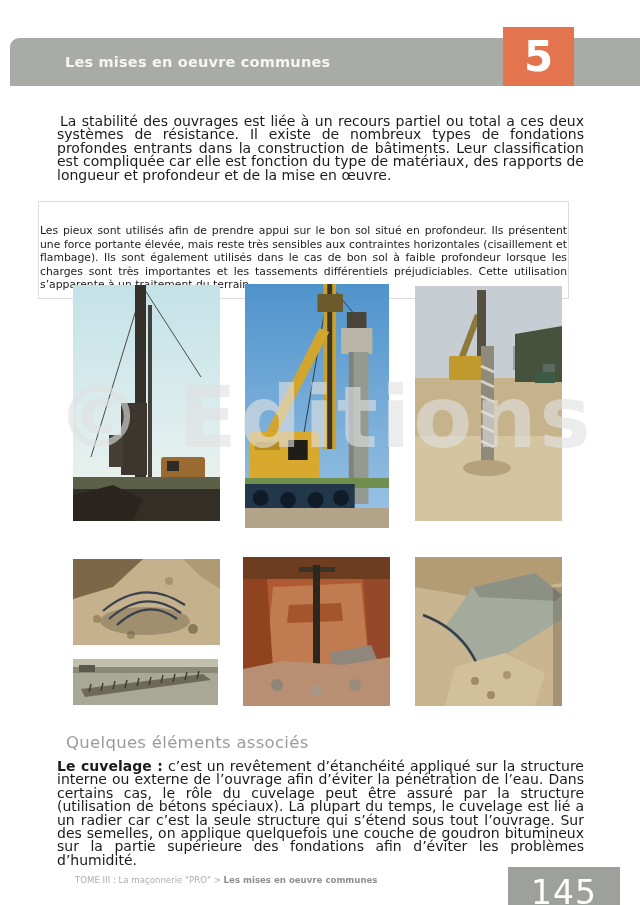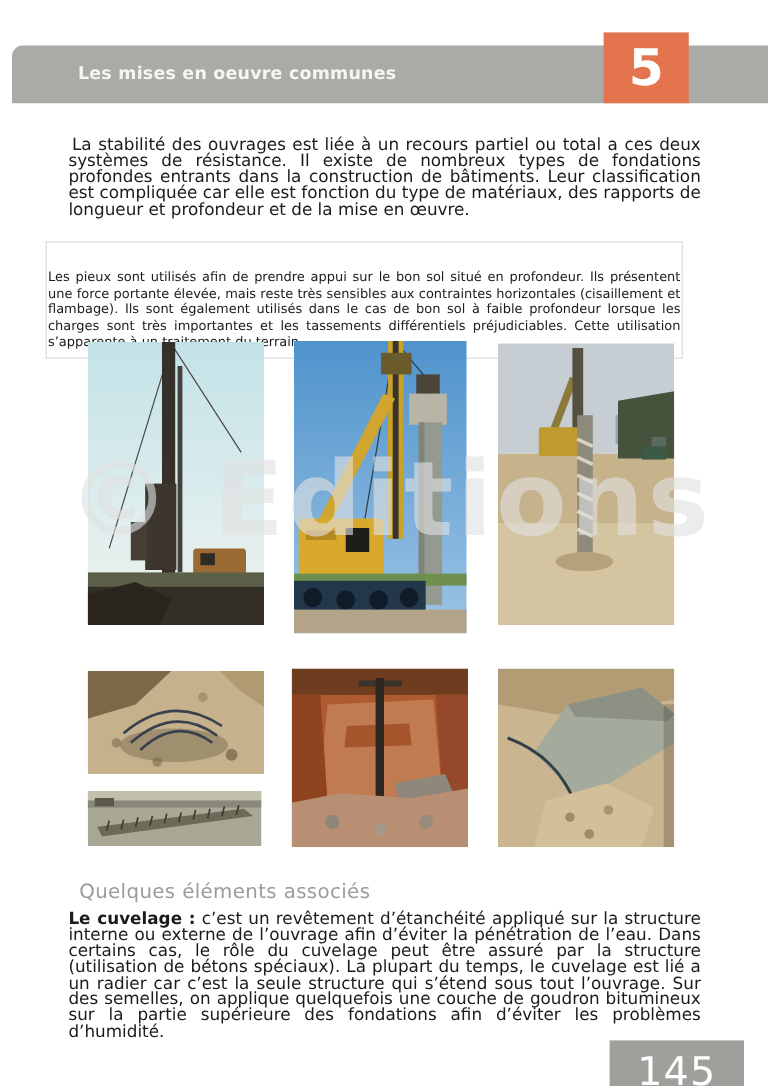--- a/index.html
+++ b/index.html
@@ -197,19 +197,20 @@
   </div>
 
   <div class="watermark">
     <div>© Editions</div>
   </div>
 
   <h2 class="section-heading">Quelques éléments associés</h2>
   <p class="bodytext p4"><b class="lead">Le cuvelage :</b><span> c’est un revêtement d’étanchéité appliqué sur la structure interne ou externe de l’ouvrage afin d’éviter la pénétration de l’eau. Dans certains cas, le rôle du cuvelage peut être assuré par la structure (utilisation de bétons spéciaux). La plupart du temps, le cuvelage est lié a un radier car c’est la seule structure qui s’étend sous tout l’ouvrage. Sur des semelles, on applique quelquefois une couche de goudron bitumineux sur la partie supérieure des fondations afin d’éviter les problèmes d’humidité.</span></p>
 
   <div class="footer">
+    <div><span>TOME III : La maçonnerie "PRO" &gt; </span><span class="crumb-bold">Les mises en oeuvre communes</span></div>
   </div>
   <div class="page-num-box">
     <span>145</span>
   </div>
   <div class="bottom-mark"></div>
 
 </div>
 
 </body></html>

